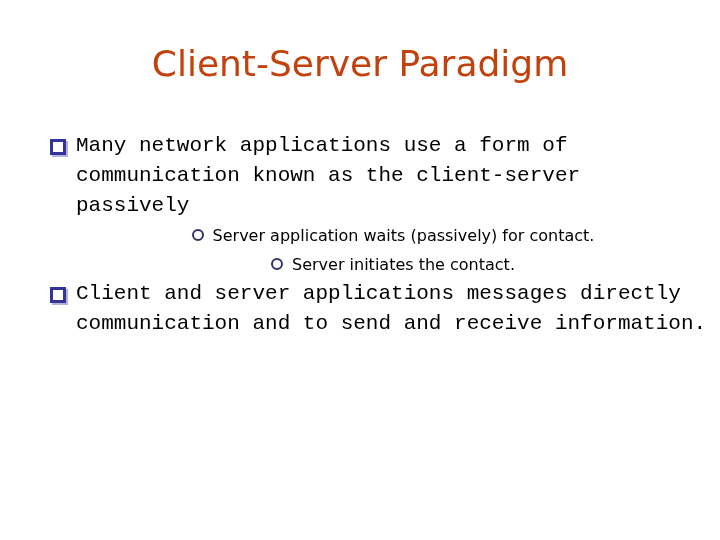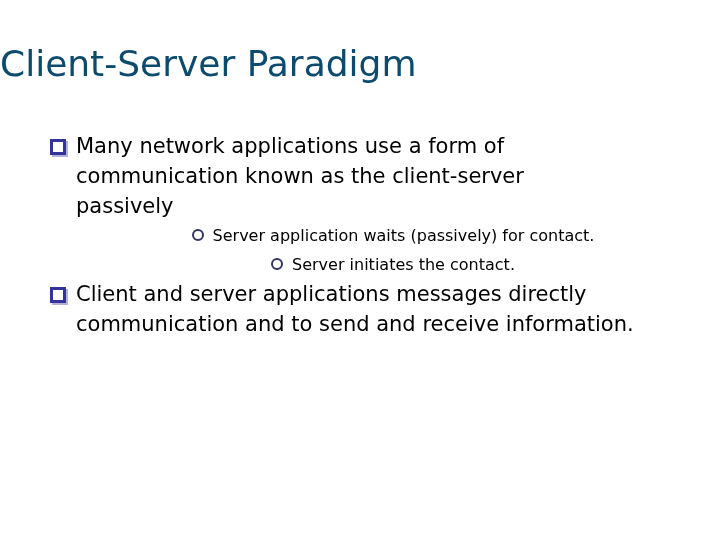--- a/index.html
+++ b/index.html
@@ -13,40 +13,42 @@
     height: 540px;
     background: #ffffff;
     overflow: hidden;
     font-family: "DejaVu Sans", sans-serif;
   }
   .slide-title {
     position: absolute;
     top: 40px;
     left: 0;
     right: 0;
+    text-align: center;
     font-size: 36px;
     line-height: 48px;
     letter-spacing: 0px;
-    color: #0c4a6e;
+    color: #c2410c;
     font-weight: normal;
   }
   .content {
     position: absolute;
     top: 131px;
     left: 50px;
     right: 20px;
   }
   .bullet-row {
     display: flex;
     align-items: flex-start;
     color: #000000;
   }
   .bullet-row.level1 {
     font-size: 21px;
     line-height: 30px;
+    font-family: Liberation Mono, monospace;
   }
   .bullet-row.level2 {
     font-size: 16px;
     line-height: 29px;
     margin-left: 36px;
     justify-content: center;
   }
   .marker-square {
     flex: none;
     width: 10px;

